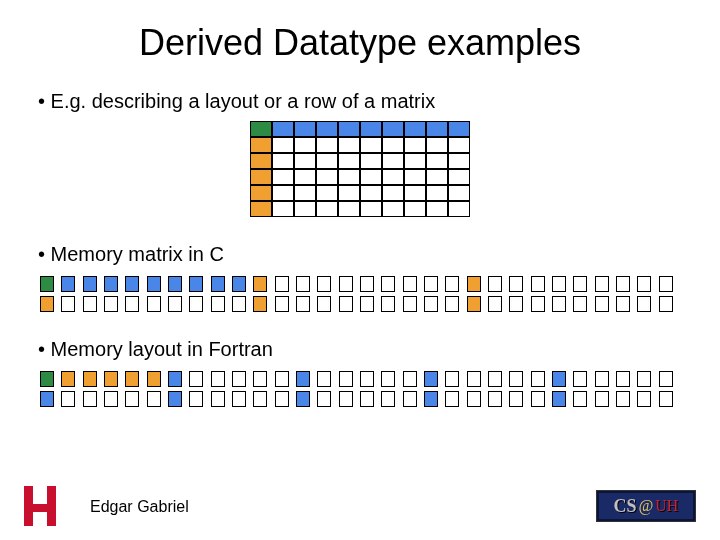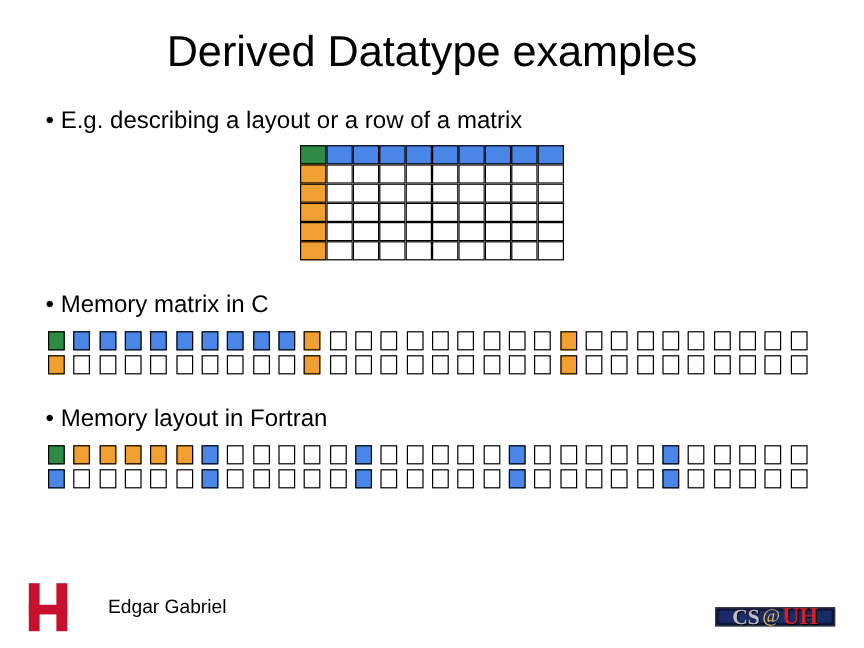--- a/index.html
+++ b/index.html
@@ -86,21 +86,21 @@
     height: 8px;
     top: 18px;
     background: #c8102e;
   }
   
   .csuh-badge {
     position: absolute;
     right: 24px;
     bottom: 10px;
     width: 100px;
-    height: 16px;
+    height: 32px;
     background: #1a2a66;
     border: 1px solid #333;
     color: #fff;
     display: flex;
     align-items: center;
     justify-content: center;
     font-family: Georgia, serif;
     box-shadow: inset 0 0 0 2px #0b153a;
   }
   .csuh-badge .cs {
@@ -110,22 +110,22 @@
     text-shadow: 1px 1px 0 #000;
   }
   .csuh-badge .at {
     color: #e0c060;
     font-size: 16px;
     padding: 0 2px;
     font-style: italic;
   }
   .csuh-badge .uh {
     color: #d02030;
-    font-weight: bold;
-    font-size: 20px;
+    font-weight: normal;
+    font-size: 16px;
     text-shadow: 1px 1px 0 #000;
   }
 </style>
 </head>
 <body>
 
 <h1 class="title">Derived Datatype examples</h1>
 
 <p class="bullet">E.g. describing a layout or a row of a matrix</p>
 

